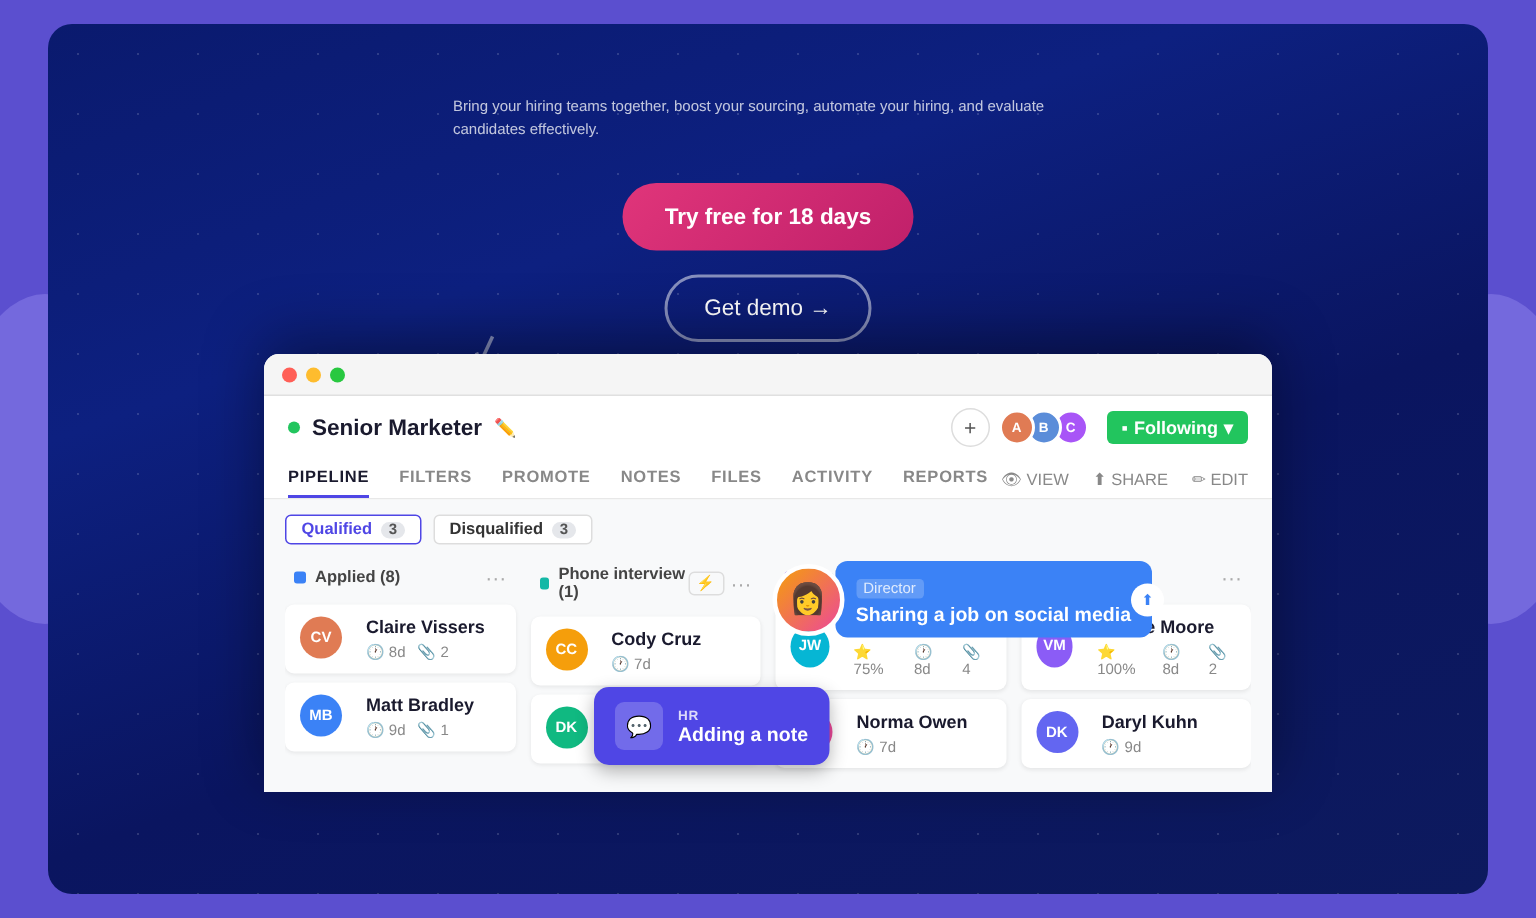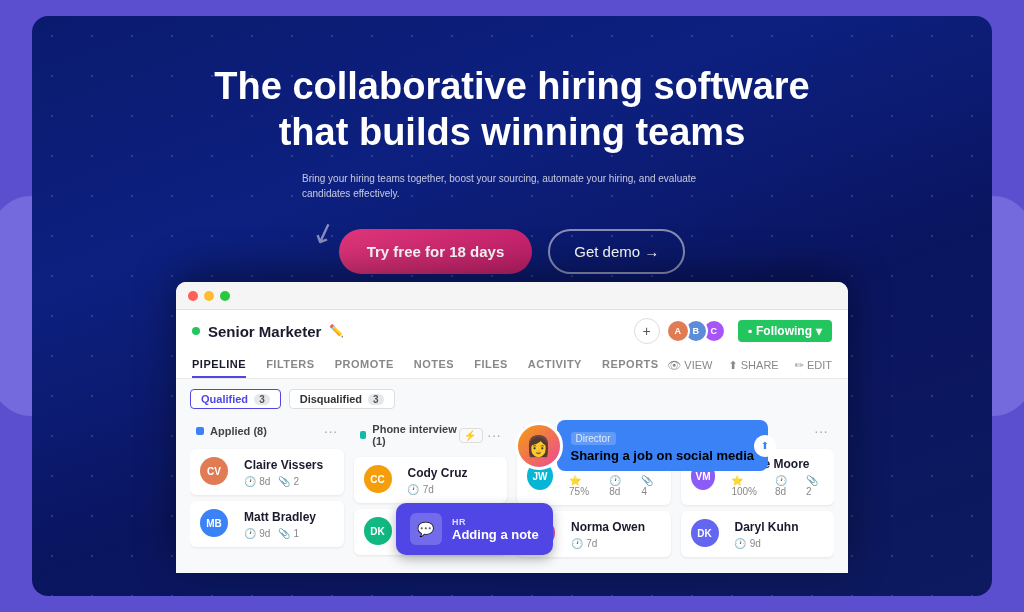--- a/index.html
+++ b/index.html
@@ -91,20 +91,21 @@
       z-index: 1;
     }
 
     .cta-row {
       display: flex;
       gap: 16px;
       align-items: center;
       position: relative;
       z-index: 1;
       margin-bottom: 8px;
+      flex-direction: column;
     }
 
     .cta-primary {
       background: linear-gradient(135deg, #e0357a, #c0206a);
       color: white;
       border: none;
       border-radius: 50px;
       padding: 14px 28px;
       font-size: 15px;
       font-weight: 600;
@@ -476,21 +477,21 @@
       font-weight: 500;
       background: rgba(255,255,255,0.2);
       border-radius: 3px;
       padding: 1px 5px;
       display: inline-block;
       margin-bottom: 3px;
     }
 
     .tooltip-text {
       font-size: 13px;
-      color: #000000;
+      color: #ffffff;
       font-weight: 600;
     }
 
     .share-icon-circle {
       position: absolute;
       right: -8px;
       top: 50%;
       transform: translateY(-50%);
       background: white;
       border-radius: 50%;
@@ -539,24 +540,20 @@
   </style>
 </head>
 <body>
 
 <div class="outer-bg">
   <div class="blob-left"></div>
   <div class="blob-right"></div>
 
   <div class="main-container">
 
-    <h1 class="headline">
-      <span>The collaborative hiring software</span><br>
-      <span>that builds winning teams</span>
-    </h1>
 
     <p class="subheadline">Bring your hiring teams together, boost your sourcing, automate your hiring, and evaluate candidates effectively.</p>
 
     <div class="arrow-decoration">↙</div>
 
     <div class="cta-row">
       <button class="cta-primary">Try free for 18 days</button>
       <button class="cta-secondary">Get demo →</button>
     </div>
 

